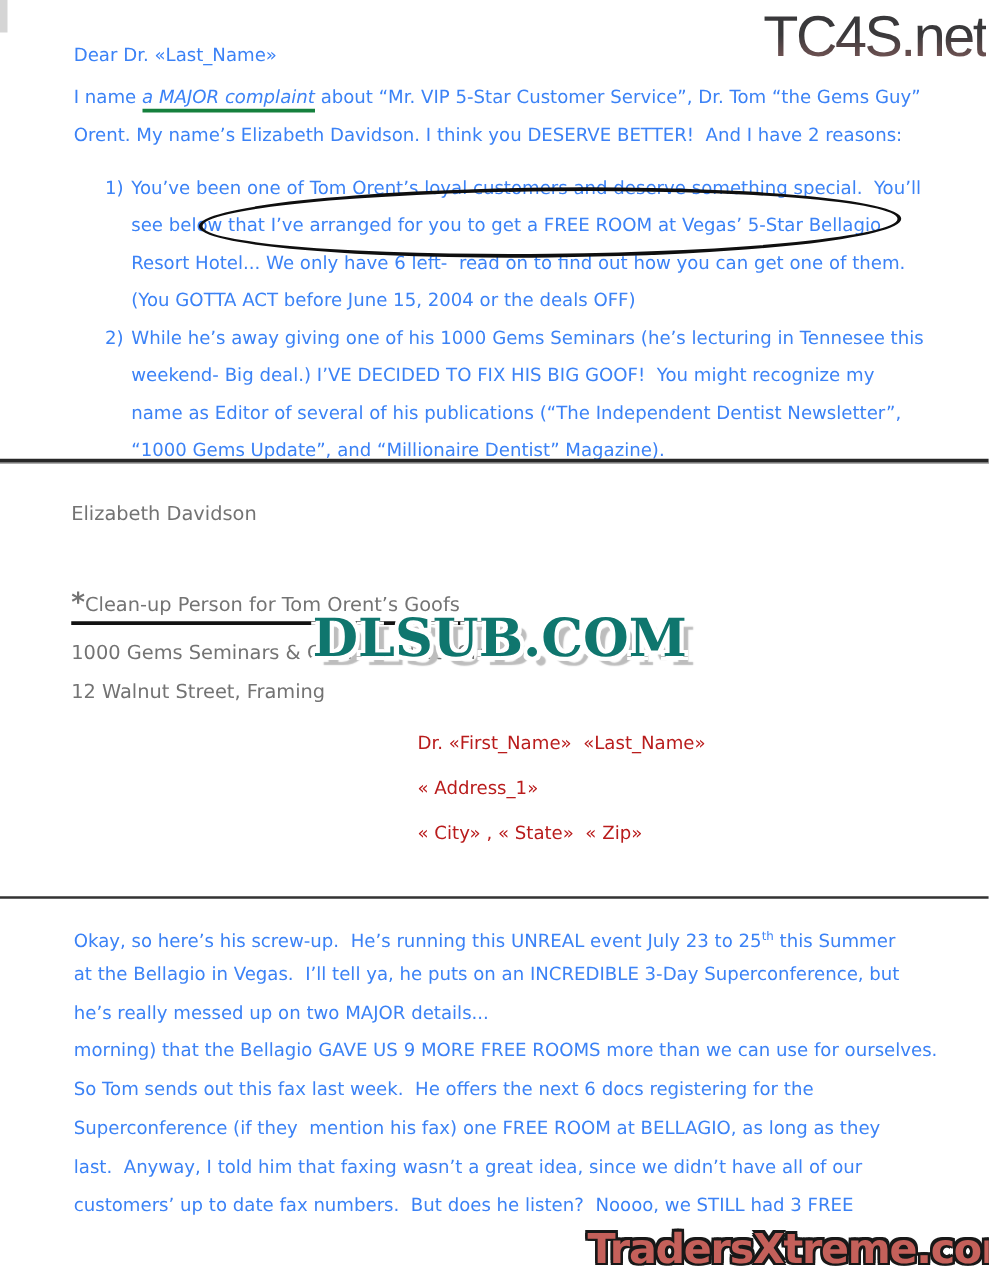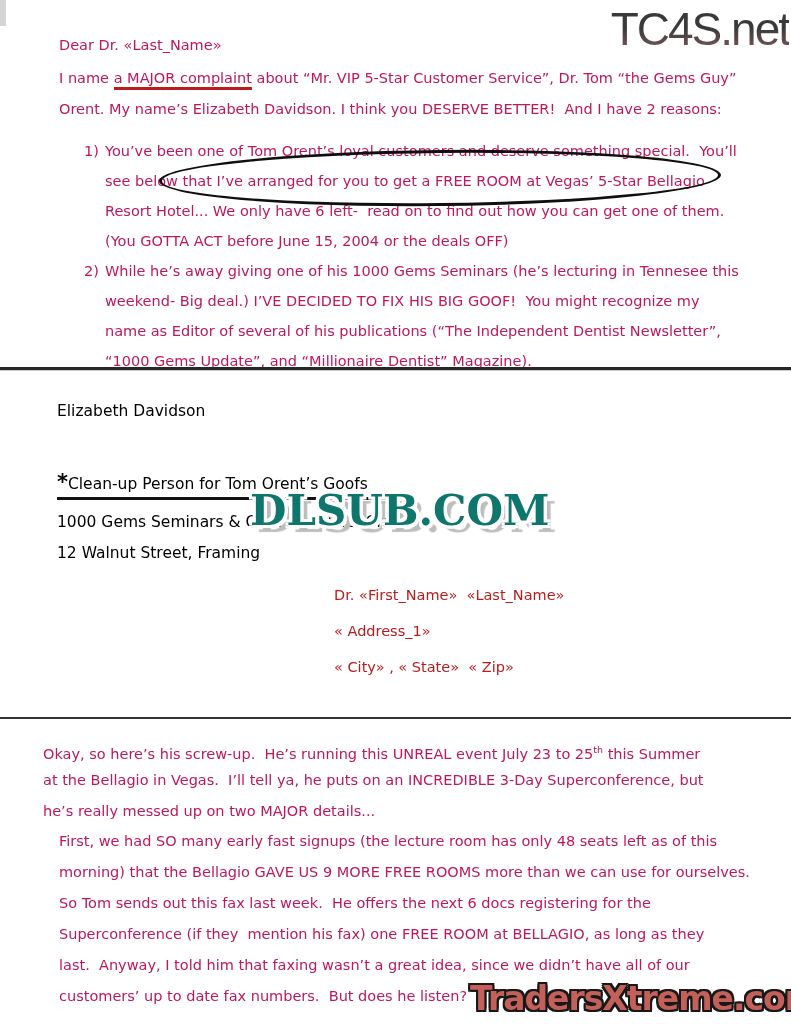--- a/index.html
+++ b/index.html
@@ -2,30 +2,30 @@
 <html><head>
 <meta charset="utf-8">
 <style>
   html,body{margin:0;padding:0;}
   body{
     width:791px;height:1024px;position:relative;overflow:hidden;
     background:#ffffff;
     font-family:"DejaVu Sans",sans-serif;
   }
   .abs{position:absolute;}
-  .ink{color:#be185d;font-size:14.5px;}
+  .ink{color:#3b82f6;font-size:14.5px;}
   .line{white-space:pre;line-height:31px;height:31px;}
   .tight .line{line-height:30px;height:30px;}
   .listitem{display:flex;}
   .num{width:21px;flex:0 0 21px;}
-  .u{border-bottom:3px solid #b91c1c;padding-bottom:1px;font-weight:500;}
+  .u{border-bottom:3px solid #15803d;padding-bottom:1px;font-weight:500;font-style:italic;}
   sup{font-size:9.5px;vertical-align:super;}
 
   
-  .sigblock{color:#000000;font-size:15.5px;}
+  .sigblock{color:#737373;font-size:15.5px;}
   .sigblock .sigline{white-space:pre;margin-bottom:13px;}
   .sig-underline{display:inline-block;border-bottom:3px solid #121212;padding:0 26px 3px 0;margin-top:37px;}
   .asterisk{font-size:21px;font-weight:bold;}
 
   .recipient{color:#b91c1c;font-size:14.5px;}
   .recipient .line{line-height:36px;height:36px;}
 
   .divider{left:0;width:791px;background:#282828;}
   .divider.d1{top:367px;height:3px;border-bottom:1px solid #c8c8c8;}
   .divider.d2{top:717px;height:2px;background:#333;}
@@ -115,26 +115,25 @@
 </div>
 
 <div class="abs recipient" style="left:334px;top:577px;">
   <div class="line">Dr. «First_Name»  «Last_Name»</div>
   <div class="line">« Address_1»</div>
   <div class="line">« City» , « State»  « Zip»</div>
 </div>
 
 <div class="abs divider d2"></div>
 
-<div class="abs ink" style="left:43px;top:734px;">
+<div class="abs ink" style="left:59px;top:734px;">
   <div class="line"><span>Okay, so here’s his screw-up.  He’s running this UNREAL event July 23 to 25</span><sup>th</sup><span> this Summer</span></div>
   <div class="line">at the Bellagio in Vegas.  I’ll tell ya, he puts on an INCREDIBLE 3-Day Superconference, but</div>
   <div class="line">he’s really messed up on two MAJOR details...</div>
 </div>
 
 <div class="abs ink" style="left:59px;top:826px;">
-  <div class="line">First, we had SO many early fast signups (the lecture room has only 48 seats left as of this</div>
   <div class="line">morning) that the Bellagio GAVE US 9 MORE FREE ROOMS more than we can use for ourselves.</div>
   <div class="line">So Tom sends out this fax last week.  He offers the next 6 docs registering for the</div>
   <div class="line">Superconference (if they  mention his fax) one FREE ROOM at BELLAGIO, as long as they</div>
   <div class="line">last.  Anyway, I told him that faxing wasn’t a great idea, since we didn’t have all of our</div>
   <div class="line">customers’ up to date fax numbers.  But does he listen?  Noooo, we STILL had 3 FREE</div>
 </div>
 
 </body></html>

